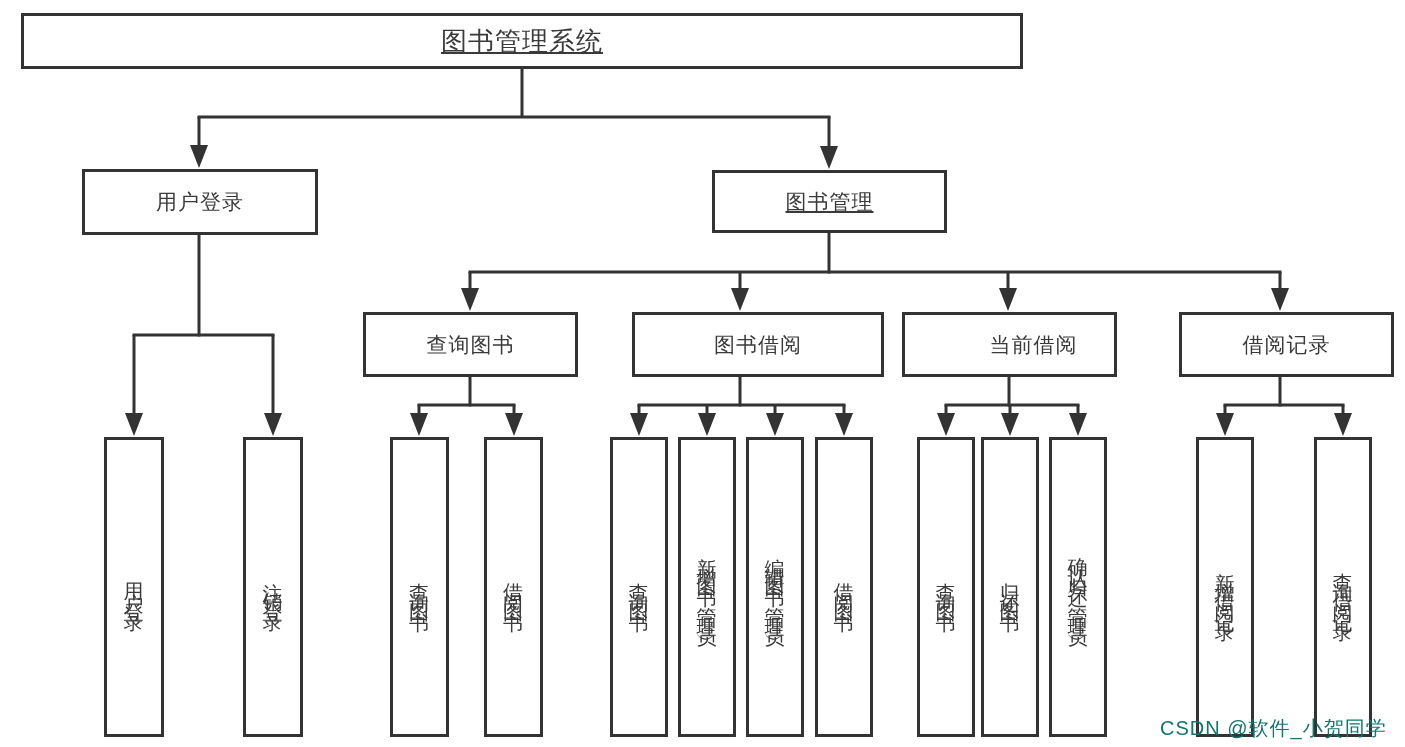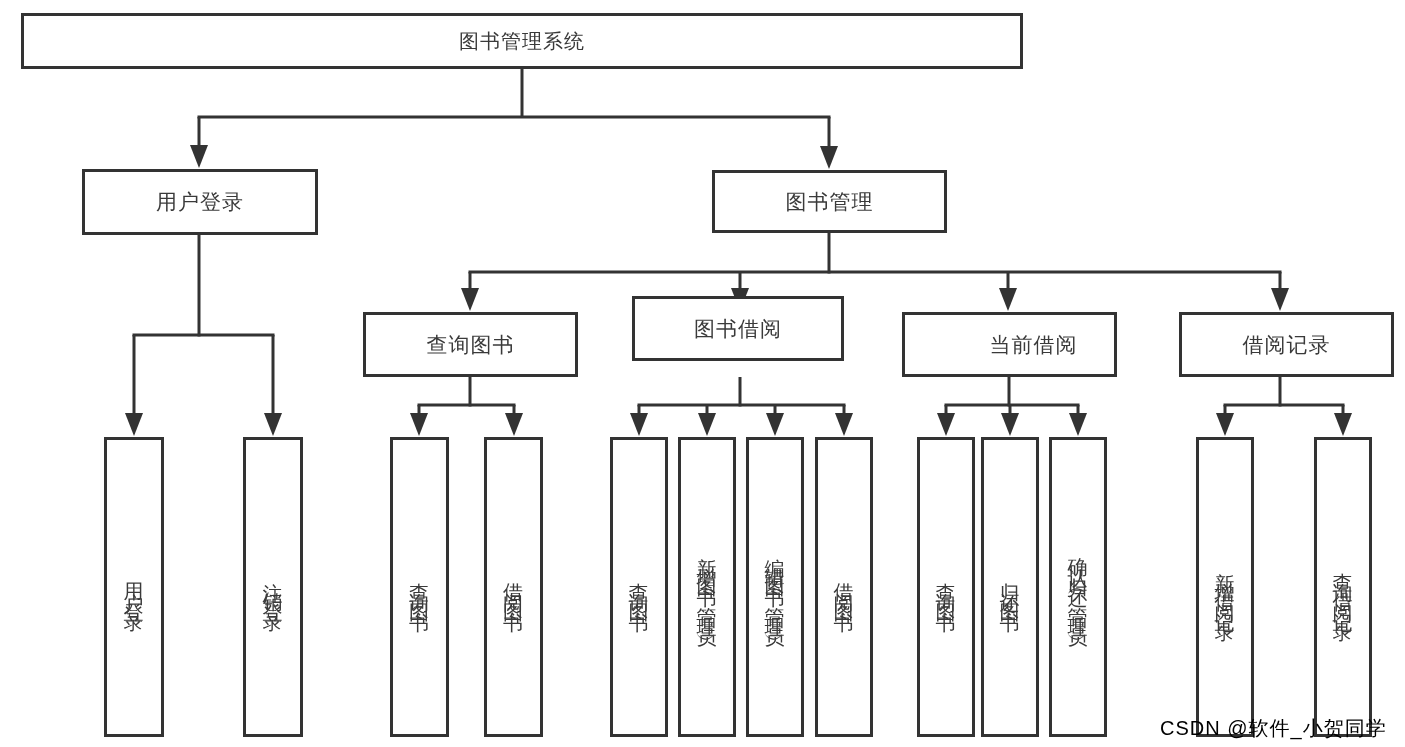--- a/index.html
+++ b/index.html
@@ -32,40 +32,41 @@
     display: flex;
     align-items: center;
     justify-content: center;
     text-align: center;
   }
   .hbox {
     font-size: 21px;
     letter-spacing: 1px;
   }
   .hbox.root-box {
-    font-size: 20px;
+    font-size: 26px;
+    text-decoration: underline;
   }
   .vbox {
     top: 437px;
     height: 300px;
     font-size: 20px;
   }
   .vbox .vtext {
     writing-mode: vertical-rl;
     text-orientation: mixed;
     letter-spacing: 10px;
     line-height: 1;
     white-space: nowrap;
   }
   .watermark {
     position: absolute;
     left: 1160px;
     top: 715px;
     font-size: 20px;
-    color: #000000;
+    color: #0f766e;
     letter-spacing: 1px;
     white-space: nowrap;
     z-index: 5;
   }
 </style>
 </head>
 <body>
 
 <div class="stage">
 
@@ -135,28 +136,28 @@
     </g>
   </svg>
 
   <div class="node hbox root-box" style="left:21px; top:13px; width:1002px; height:56px;">
     <span>图书管理系统</span>
   </div>
 
   <div class="node hbox" style="left:82px; top:169px; width:236px; height:66px;">
     <span>用户登录</span>
   </div>
-  <div class="node hbox" style="left:712px; top:170px; width:235px; height:63px;">
+  <div class="node hbox" style="left:712px; top:170px; width:235px; height:63px;text-decoration:underline;">
     <span>图书管理</span>
   </div>
 
   <div class="node hbox" style="left:363px; top:312px; width:215px; height:65px;">
     <span>查询图书</span>
   </div>
-  <div class="node hbox" style="left:632px; top:296px; width:212px; height:65px;">
+  <div class="node hbox" style="left:632px; top:312px; width:252px; height:65px;">
     <span>图书借阅</span>
   </div>
   <div class="node hbox" style="left:902px; top:312px; width:215px; height:65px;padding-left:48px;">
     <span>当前借阅</span>
   </div>
   <div class="node hbox" style="left:1173px; top:312px; width:215px; height:65px;margin-left:6px;">
     <span>借阅记录</span>
   </div>
 
   <div class="node vbox" style="left:104px; width:60px;">

